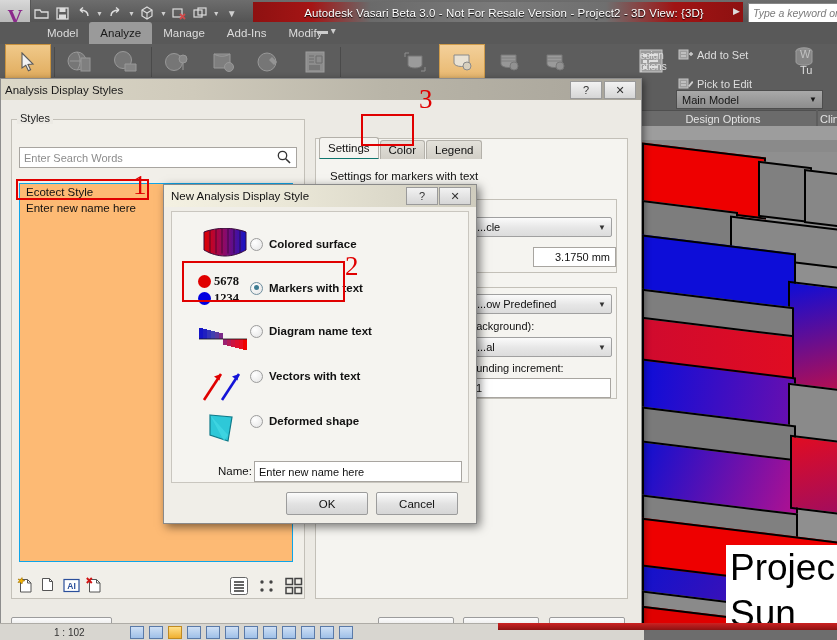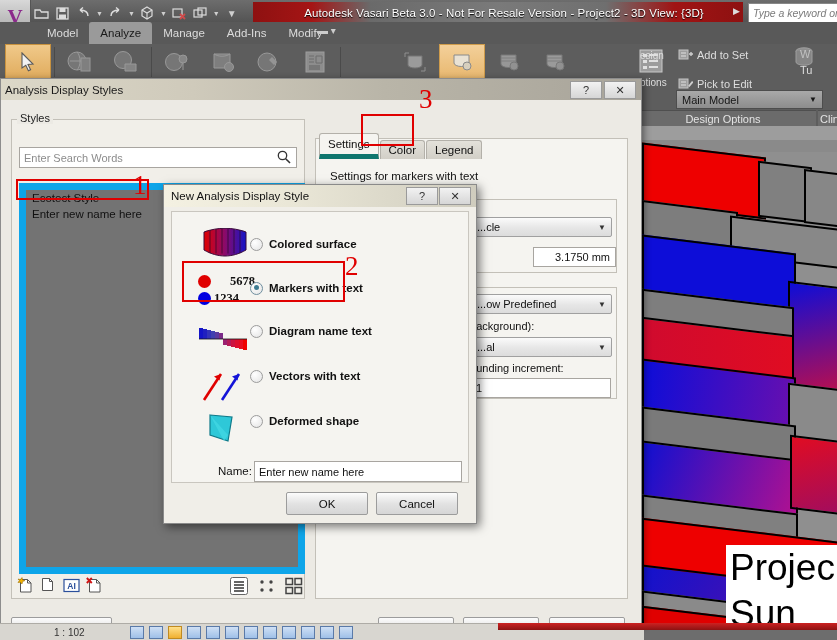--- a/index.html
+++ b/index.html
@@ -76,31 +76,31 @@
   .wbtn{width:30px;height:16px;border:1px solid #9a9a9a;background:linear-gradient(#f2f2f2,#d6d6d6);
         display:flex;align-items:center;justify-content:center;font-size:11px;color:#333;}
   #dlgbody{position:absolute;left:0;top:21px;width:640px;height:524px;background:#eceae4;}
 
   .grp{position:absolute;border:1px solid #c3c0b8;background:#f1efe9;}
   .grplbl{position:absolute;background:#eceae4;padding:0 3px;font-size:11px;color:#222;}
 
   .tfield{background:#fff;border:1px solid #a8a5a0;display:flex;align-items:center;padding-left:4px;
           font-size:11px;color:#111;}
   .tfield.ph{color:#8c8c8c;}
-  .listbox{background:#737373;border:7px solid #0ea5e9;}
+  .listbox{background:#fdba74;border:1px solid #0ea5e9;}
   .li{height:16px;padding-left:6px;display:flex;align-items:center;font-size:11.5px;color:#111;}
 
   .btn{border:1px solid #9c9c9c;border-radius:2px;background:linear-gradient(#fcfcfc,#e2e2e2 52%,#d6d6d6);
        display:flex;align-items:center;justify-content:center;font-size:11.5px;color:#111;}
 
   .tabstrip{position:absolute;display:flex;align-items:flex-end;height:20px;}
   .dtab{height:18px;padding:0 8px;display:flex;align-items:center;font-size:11.5px;color:#111;
         border:1px solid #b3b0a9;border-bottom:none;background:linear-gradient(#e3e1da,#d2cfc7);
         border-top-left-radius:3px;border-top-right-radius:3px;margin-right:1px;}
-  .dtab.active{background:#f5f4f0;height:20px;border-bottom:5px solid #0f766e;}
+  .dtab.active{background:#f5f4f0;height:20px;border-bottom:1px solid #0f766e;}
 
   .combo{background:linear-gradient(#fbfbfb,#e6e6e6 55%,#dcdcdc);border:1px solid #a0a0a0;border-radius:2px;
          display:flex;align-items:center;padding-left:5px;font-size:11px;color:#111;position:relative;}
   .combo .cv{position:absolute;right:5px;top:50%;transform:translateY(-50%);font-size:8px;color:#333;}
 
   
   #newdlg{left:163px;top:184px;width:312px;height:338px;background:#f0eee8;border:1px solid #8a8a8a;
           box-shadow:3px 3px 9px rgba(0,0,0,.5);}
   #newbar{left:0;top:0;width:312px;height:22px;
           background:linear-gradient(90deg,#f4f1e2 0%,#eae7d7 40%,#dcd9ca 72%,#cfccbe 100%);
@@ -312,21 +312,21 @@
       <rect x="1" y="2" width="9" height="9" fill="#9e9e9e" stroke="#c5c5c5"></rect>
       <path d="M3 5h5M3 8h5" stroke="#e0e0e0"></path>
       <path d="M10 9l4-5 1.5 1-4 5z" fill="#cfcfcf"></path>
     </svg>
   <span>Pick to Edit</span>
 </div>
 <div id="rr-combo" class="abs">
   <span>Main Model</span>
   <span class="cv">▼</span>
 </div>
-<div class="rr-row abs" style="left:640px;top:50px;flex-direction:column;align-items:flex-start;gap:16px">
+<div class="rr-row abs" style="left:640px;top:50px;flex-direction:column;align-items:flex-start;gap:0">
   <span style="font-size:10px">esign</span>
   <span style="font-size:10px">ptions</span>
 </div>
 <span id="rr-w1" class="abs">W</span>
 <span id="rr-w2" class="abs">Tu</span>
 <div class="abs" style="left:793px;top:46px">
   <svg class="ic" width="22" height="22" viewBox="0 0 22 22">
       <ellipse cx="11" cy="5" rx="8" ry="3.2" fill="#b8b8b8" stroke="#d4d4d4"></ellipse>
       <path d="M3 5v11a8 3.2 0 0 0 16 0V5" fill="#a8a8a8" stroke="#d4d4d4"></path>
     </svg>
@@ -520,21 +520,21 @@
           </defs>
         <path d="M8 2.2v23M14 1.3v24M20 .9v24.6M26 .9v24.6M32 1.3v24M38 2.2v23" stroke="#2a0a2a" stroke-width=".7"></path>
         </svg>
     </div>
     <div class="opt" style="left:78px;top:26px">
       <span class="radio"></span>
       <span class="optlbl">Colored surface</span>
     </div>
 
     <div class="abs" style="left:26px;top:62px">
-      <div style="display:flex;align-items:center;gap:19px;">
+      <div style="display:flex;align-items:center;gap:3px;">
         <span style="width:13px;height:13px;border-radius:50%;background:#e00000;display:inline-block"></span>
         <span style="font-size:12.5px;font-weight:bold;color:#111;font-family:'Liberation Serif',serif">5678</span>
       </div>
       <div style="display:flex;align-items:center;gap:3px;margin-top:2px;">
         <span style="width:13px;height:13px;border-radius:50%;background:#0000e0;display:inline-block"></span>
         <span style="font-size:12.5px;font-weight:bold;color:#111;font-family:'Liberation Serif',serif">1234</span>
       </div>
     </div>
     <div class="opt" style="left:78px;top:70px">
       <span class="radio on"></span>

